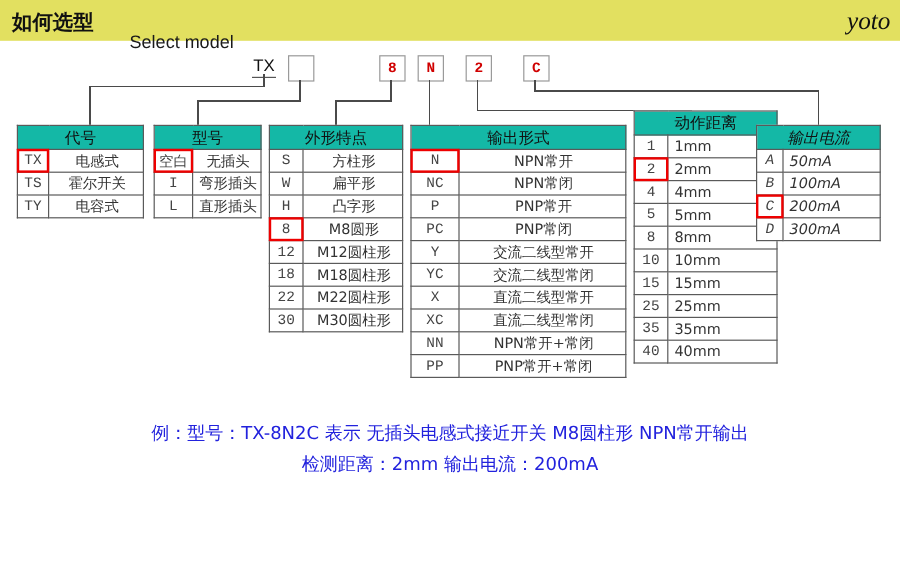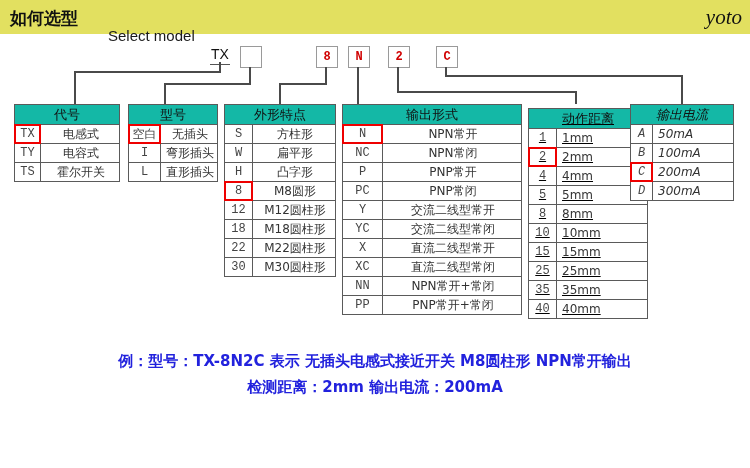--- a/index.html
+++ b/index.html
@@ -144,39 +144,38 @@
     position: absolute;
     left: -1px; top: -1px; right: -1px; bottom: -1px;
     border: 2px solid #ee0000;
     pointer-events: none;
   }
 
   #table-code     { left: 14px;  top: 104px; width: 106px; }
   #table-model    { left: 128px; top: 104px; width: 90px;  }
   #table-shape    { left: 224px; top: 104px; width: 112px; }
   #table-output   { left: 342px; top: 104px; width: 180px; }
-  #table-distance { left: 528px; top: 108px; width: 120px; text-decoration: underline;  }
+  #table-distance { left: 528px; top: 92px; width: 120px;  }
   #table-current  { left: 630px; top: 104px; width: 104px; font-style: italic; }
 
   #table-code .c1     { width: 26px; }
   #table-model .c1    { width: 34px; }
   #table-shape .c1    { width: 28px; }
   #table-output .c1   { width: 40px; }
   #table-distance .c1 { width: 28px; }
   #table-current .c1  { width: 22px; }
 
   
   #example-block {
     position: absolute;
     left: 0; top: 348px;
     width: 750px;
     text-align: center;
     color: #2222dd;
     font-family: "DejaVu Sans", sans-serif;
-    font-weight: bold;
   }
   .example-line {
     font-size: 15px;
     line-height: 26px;
     color: #2222dd;
     white-space: nowrap;
   }
 </style>
 </head>
 <body>
@@ -221,26 +220,26 @@
     <tr>
         <th colspan="2">代号</th>
       </tr>
   </thead>
   <tbody>
     <tr>
       <td class="code-cell selected-cell">TX</td>
       <td class="desc-cell desc-center">电感式</td>
     </tr>
     <tr>
+      <td class="code-cell">TS</td>
+      <td class="desc-cell desc-center">霍尔开关</td>
+    </tr>
+    <tr>
       <td class="code-cell">TY</td>
       <td class="desc-cell desc-center">电容式</td>
-    </tr>
-    <tr>
-      <td class="code-cell">TS</td>
-      <td class="desc-cell desc-center">霍尔开关</td>
     </tr>
   </tbody>
 </table>
 
 <table class="spec-table" id="table-model">
   <colgroup>
       <col class="c1">
       <col>
     </colgroup>
   <thead>

